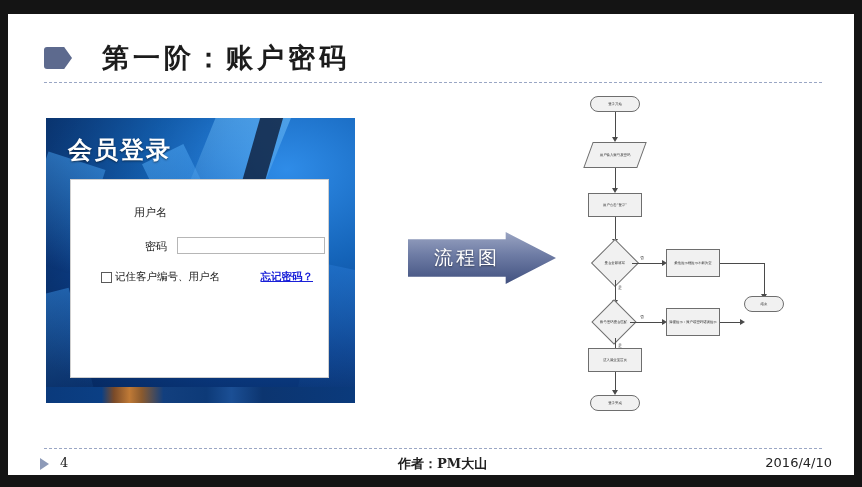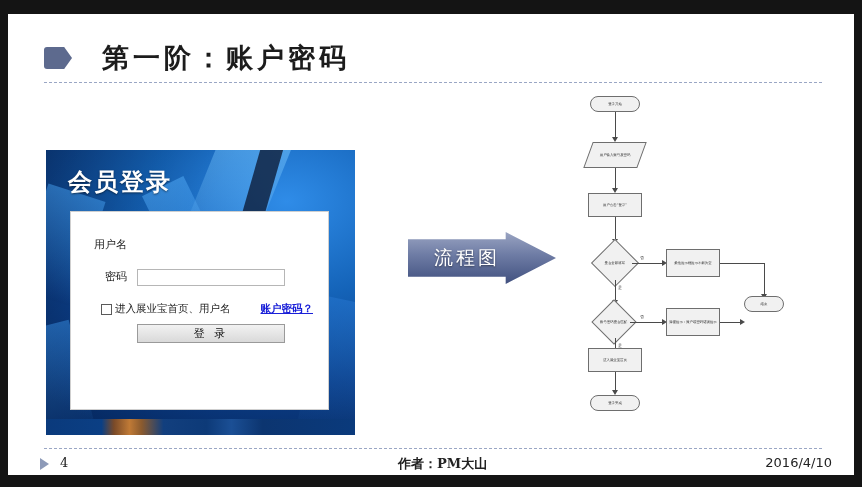--- a/index.html
+++ b/index.html
@@ -23,21 +23,21 @@
   .title-text{font-family:"DejaVu Sans","Liberation Sans",sans-serif;
      font-size:27px;font-weight:700;color:#1c1c1c;letter-spacing:4px;margin-left:16px;}
   .title-rule{position:absolute;left:44px;top:82px;width:778px;height:0;
      border-top:1px dashed #9aa6c4;}
 
   
   .login-panel{position:absolute;left:46px;top:118px;width:309px;height:285px;
      background:
        linear-gradient(118deg,rgba(0,0,0,.22) 0%,rgba(0,0,0,0) 42%),
        radial-gradient(120% 90% at 78% 18%,#2f8ce8 0%,#1463b8 38%,#0b3d87 72%,#062a63 100%);
-     overflow:hidden;box-sizing:border-box;margin-top:32px;}
+     overflow:hidden;box-sizing:border-box;}
   .bg-shard{position:absolute;background:rgba(255,255,255,.16);}
   .s1{left:150px;top:-30px;width:70px;height:170px;transform:rotate(22deg);
       background:linear-gradient(180deg,rgba(120,200,255,.55),rgba(20,80,170,.15));}
   .s2{left:196px;top:-10px;width:22px;height:150px;transform:rotate(16deg);
       background:rgba(10,20,45,.75);}
   .s3{left:120px;top:30px;width:46px;height:120px;transform:rotate(-26deg);
       background:linear-gradient(180deg,rgba(90,180,255,.45),rgba(10,50,120,.1));}
   .s4{left:-16px;top:40px;width:60px;height:110px;transform:rotate(18deg);
       background:linear-gradient(180deg,rgba(70,160,240,.5),rgba(8,40,100,.1));}
   .s5{left:-20px;top:175px;width:58px;height:120px;transform:rotate(-14deg);
@@ -49,21 +49,21 @@
        #8a5a2e 31%,#123f7e 38%,#0d3a78 52%,#1b4f95 60%,#0c3570 70%,#0a3a7c 100%);}
 
   .panel-title{position:absolute;left:22px;top:16px;color:#ffffff;
      font-family:"DejaVu Sans","Liberation Sans",sans-serif;
      font-size:24px;font-weight:700;letter-spacing:2px;
      text-shadow:0 1px 2px rgba(0,0,0,.5);}
 
   .login-card{position:absolute;left:24px;top:61px;width:259px;height:199px;
      background:#ffffff;border:1px solid #cfcfcf;box-sizing:border-box;}
 
-  .frow{position:absolute;display:flex;align-items:flex-start;}
+  .frow{position:absolute;display:flex;align-items:flex-end;padding-left:40px;}
   .flabel{width:56px;text-align:right;font-size:11px;color:#222;
      font-family:"DejaVu Sans","Liberation Sans",sans-serif;}
   .finput{margin-left:10px;width:148px;height:17px;border:1px solid #b6b6b6;
      background:#fff;box-sizing:border-box;font-size:10px;color:#9b9b9b;
      padding:0 3px;line-height:15px;
      font-family:"DejaVu Sans","Liberation Sans",sans-serif;}
   .row-user{left:0;top:25px;}
   .row-pass{left:0;top:57px;}
 
   .row-remember{position:absolute;left:30px;top:90px;width:212px;
@@ -177,26 +177,25 @@
         <div class="flabel">用户名</div>
       </div>
       <div class="frow row-pass">
         <div class="flabel">密码</div>
         <input class="finput" type="password" placeholder="" style="">
       </div>
 
       <div class="row-remember">
         <label class="cb-wrap">
           <span class="cbox"></span>
-          <span>进入展业宝首页、用户名</span>
+          <span>记住客户编号、用户名</span>
         </label>
-        <a class="forgot" href="#">账户密码？</a>
+        <a class="forgot" href="#">忘记密码？</a>
       </div>
 
-      <div class="login-btn">登 录</div>
     </div>
   </div>
 
 
   <div class="arrow">
     <span>流程图</span>
   </div>
 
   <div class="flow">
 

